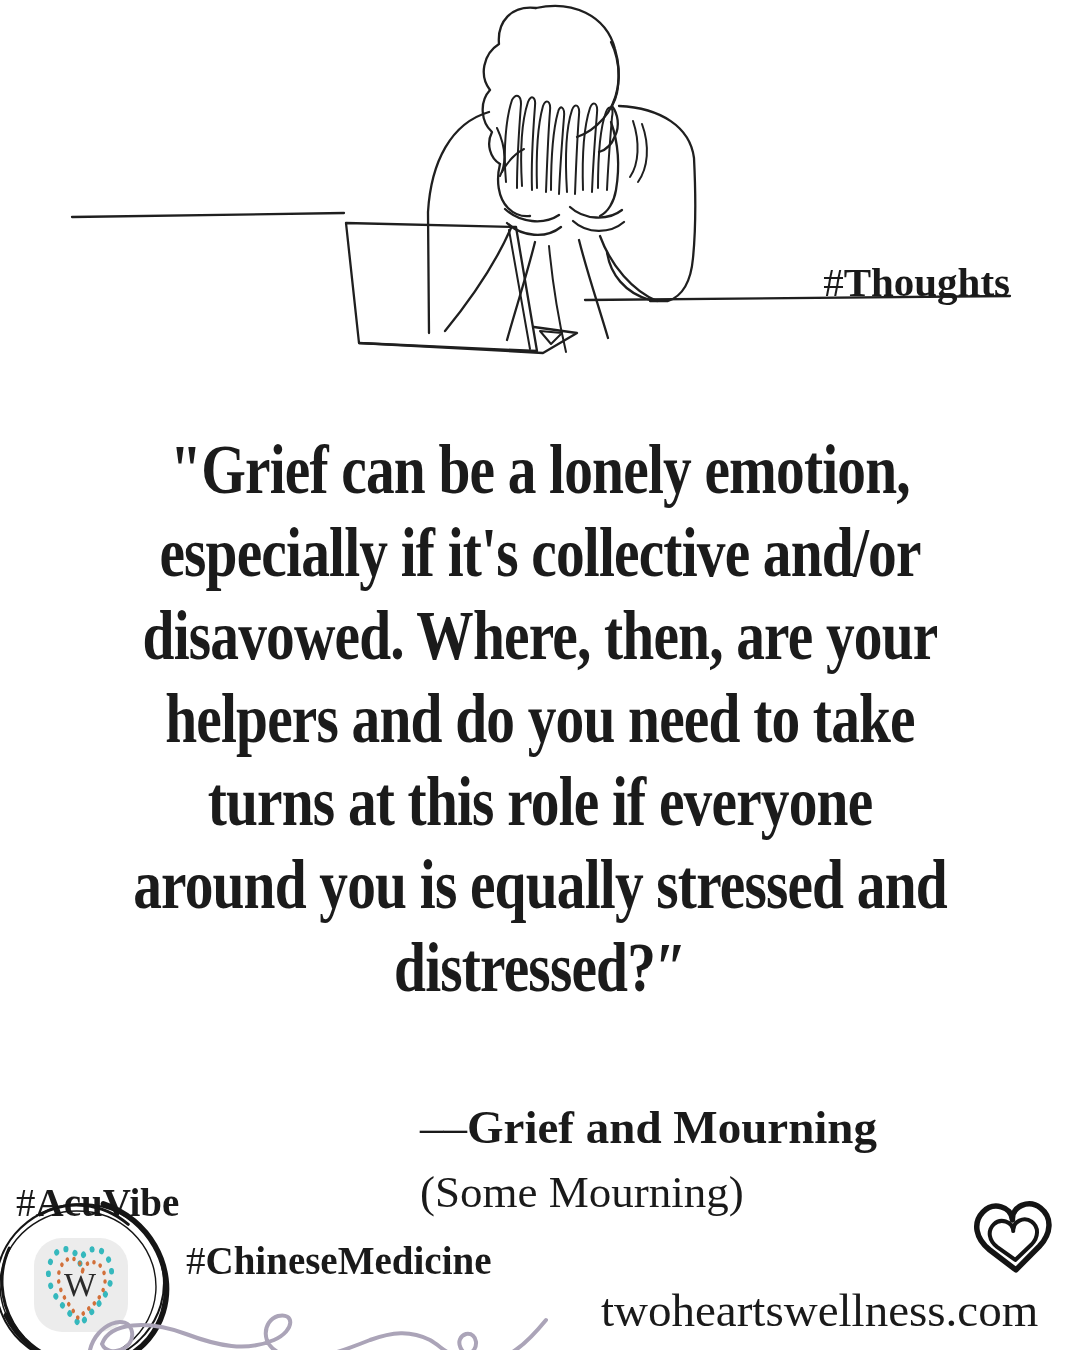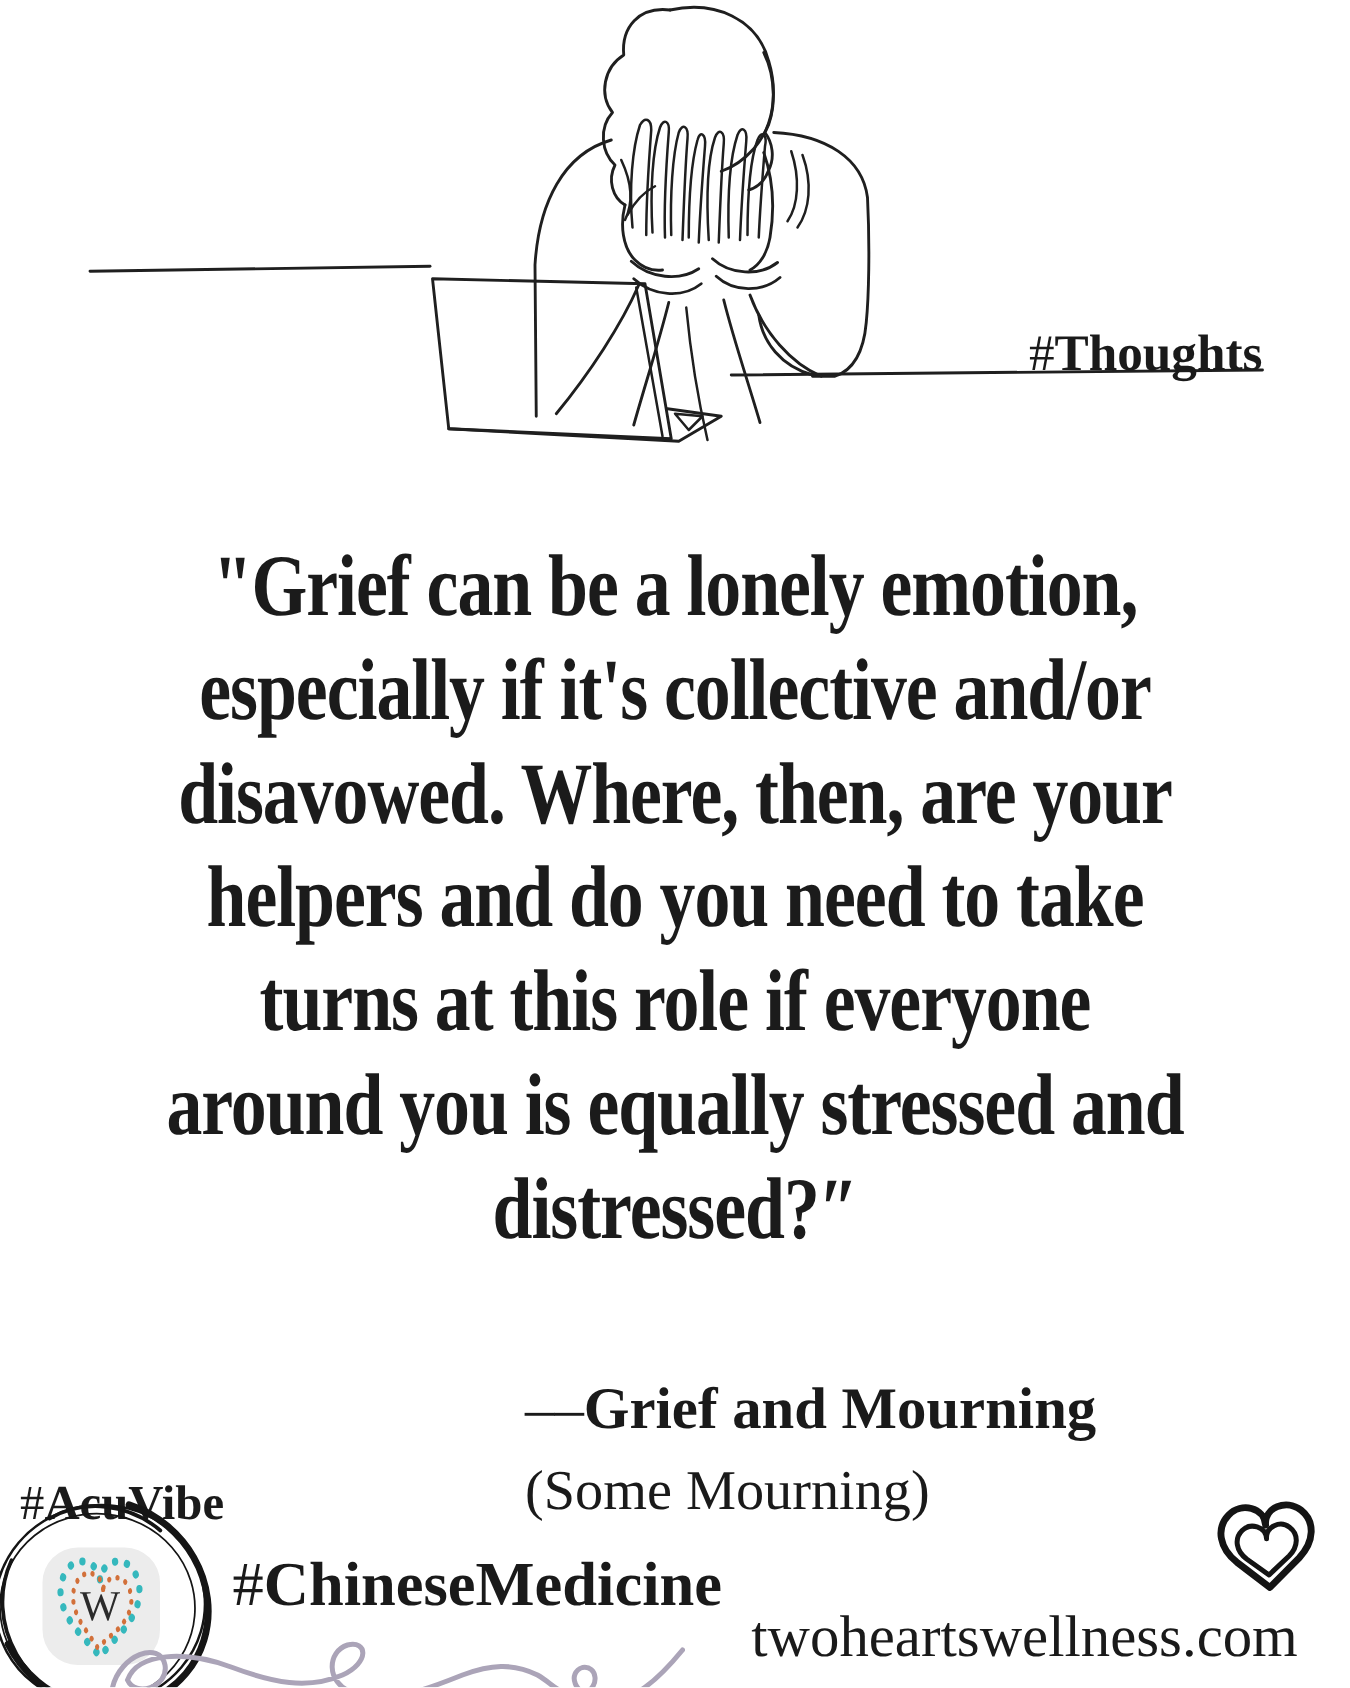--- a/index.html
+++ b/index.html
@@ -10,21 +10,21 @@
   }
   svg{display:block;}
   .illustration{position:absolute;top:0;left:0;}
   .line{stroke:#1f1f1f;stroke-width:2.3;fill:none;stroke-linecap:round;stroke-linejoin:round;}
   .thin{stroke-width:2;}
 
   .hashtag{position:absolute;font-weight:700;white-space:nowrap;}
   .hashtag .hash{font-weight:400;}
   .hashtag-blogpost{top:258px;right:70px;font-size:41px;}
   .hashtag-acuvibe{top:1138px;left:16px;font-size:39px;margin-top:42px;}
-  .hashtag-chinesemedicine{top:1238px;left:186px;font-size:50px;}
+  .hashtag-chinesemedicine{top:1238px;left:186px;font-size:39px;}
 
   .quote{
     position:absolute;top:428px;left:-119px;width:1318px;
     text-align:center;font-weight:700;font-size:70px;line-height:83px;
     letter-spacing:-1px;color:#1b1b1b;
     transform:scaleX(0.82);transform-origin:50% 0;
     white-space:nowrap;
   }
   .attribution{position:absolute;top:1100px;left:420px;width:640px;text-align:left;}
   .attribution .title-line{font-size:47px;font-weight:700;white-space:nowrap;}

